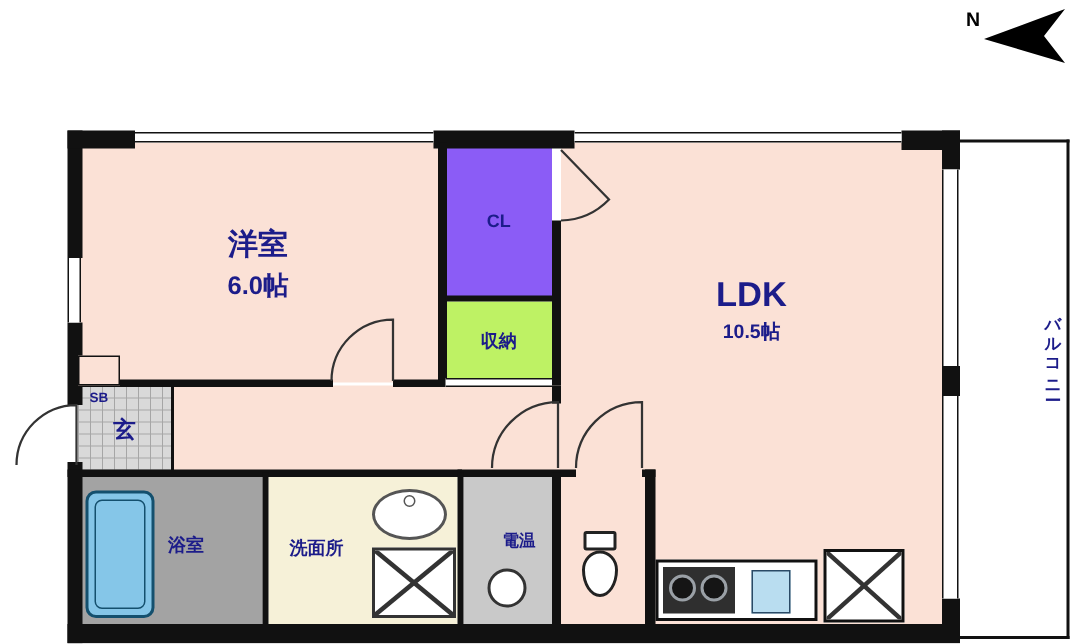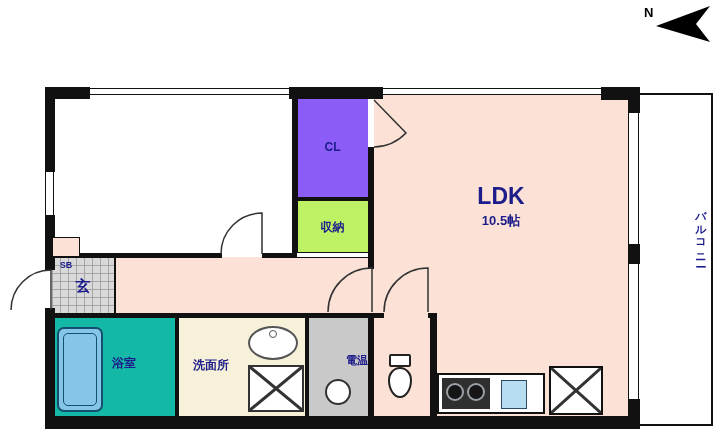--- a/index.html
+++ b/index.html
@@ -19,26 +19,26 @@
   #room-western{left:52px;top:95px;width:240px;height:160px;background:#fbe1d6;}
   #room-cl{left:297px;top:95px;width:71px;height:103px;background:#8b5cf6;}
   #room-storage{left:297px;top:201px;width:71px;height:53px;background:#bef264;}
   #room-ldk{left:374px;top:95px;width:254px;height:321px;background:#fbe1d6;display:block;}
   #ldk-label{position:absolute;left:0;top:88px;width:100%;display:flex;flex-direction:column;align-items:center;gap:2px;}
   #hallway{left:116px;top:257px;width:258px;height:58px;background:#fbe1d6;}
   #genkan{left:52px;top:257px;width:64px;height:58px;background-color:#d9d9d9;
     background-image:linear-gradient(#a6a6a6 1px,transparent 1px),linear-gradient(90deg,#a6a6a6 1px,transparent 1px);
     background-size:8px 8px;border-right:2px solid #111;}
   #sb{left:52px;top:237px;width:28px;height:20px;background:#fbe1d6;border:1.5px solid #111;z-index:7;display:flex;align-items:center;justify-content:center;}
-  #room-bath{left:52px;top:315px;width:123px;height:101px;background:#14b8a6;display:block;}
+  #room-bath{left:52px;top:315px;width:123px;height:101px;background:#a3a3a3;display:block;}
   #bath-label{position:absolute;left:60px;top:40px;}
   #room-washroom{left:179px;top:315px;width:126px;height:101px;background:#f6f1d8;display:block;}
   #washroom-label{position:absolute;left:14px;top:42px;}
   #room-heater{left:309px;top:315px;width:59px;height:101px;background:#c9c9c9;display:block;}
-  #heater-label{position:absolute;left:0;top:38px;width:100%;text-align:right;padding-left:26px;}
+  #heater-label{position:absolute;left:0;top:38px;width:100%;text-align:left;padding-left:26px;}
   #heater-circle{position:absolute;left:16px;top:64px;width:26px;height:26px;border:2px solid #333;border-radius:50%;background:#fff;}
   #room-wc{left:374px;top:315px;width:56px;height:101px;background:#ffffff;display:block;}
   #wc-label{position:absolute;left:0;top:14px;width:100%;text-align:center;}
   #balcony{left:637px;top:93px;width:76px;height:333px;background:#fff;border:2px solid #111;border-left:none;display:block;}
   #balcony-label{position:absolute;right:3px;top:108px;writing-mode:vertical-rl;letter-spacing:2px;}
 
   
   #bathtub{left:57px;top:327px;width:46px;height:85px;background:#85c6e8;border:2px solid #14506e;border-radius:7px;}
   #bathtub-inner{position:absolute;left:4px;top:4px;right:4px;bottom:4px;border:1.5px solid #14506e;border-radius:5px;}
   #vanity-sink{left:248px;top:326px;width:50px;height:34px;background:#fff;border:2px solid #555;border-radius:50%;}
@@ -87,20 +87,24 @@
   #n6{left:297px;top:252px;width:71px;height:6px;}
   #door-arcs{left:0;top:0;z-index:7;pointer-events:none;}
   #compass-n{left:644px;top:5px;color:#000;z-index:8;}
   #compass-arrow{left:652px;top:4px;width:60px;height:38px;z-index:8;}
 </style>
 </head>
 <body>
 
 <div class="plan">
 
+  <div class="room" id="room-western">
+    <div class="navy fs20">洋室</div>
+    <div class="navy fs17">6.0帖</div>
+  </div>
 
   <div class="room" id="room-cl">
     <div class="navy fs12">CL</div>
   </div>
 
   <div class="room" id="room-storage">
     <div class="navy fs12">収納</div>
   </div>
 
   <div class="abs" id="room-ldk">

